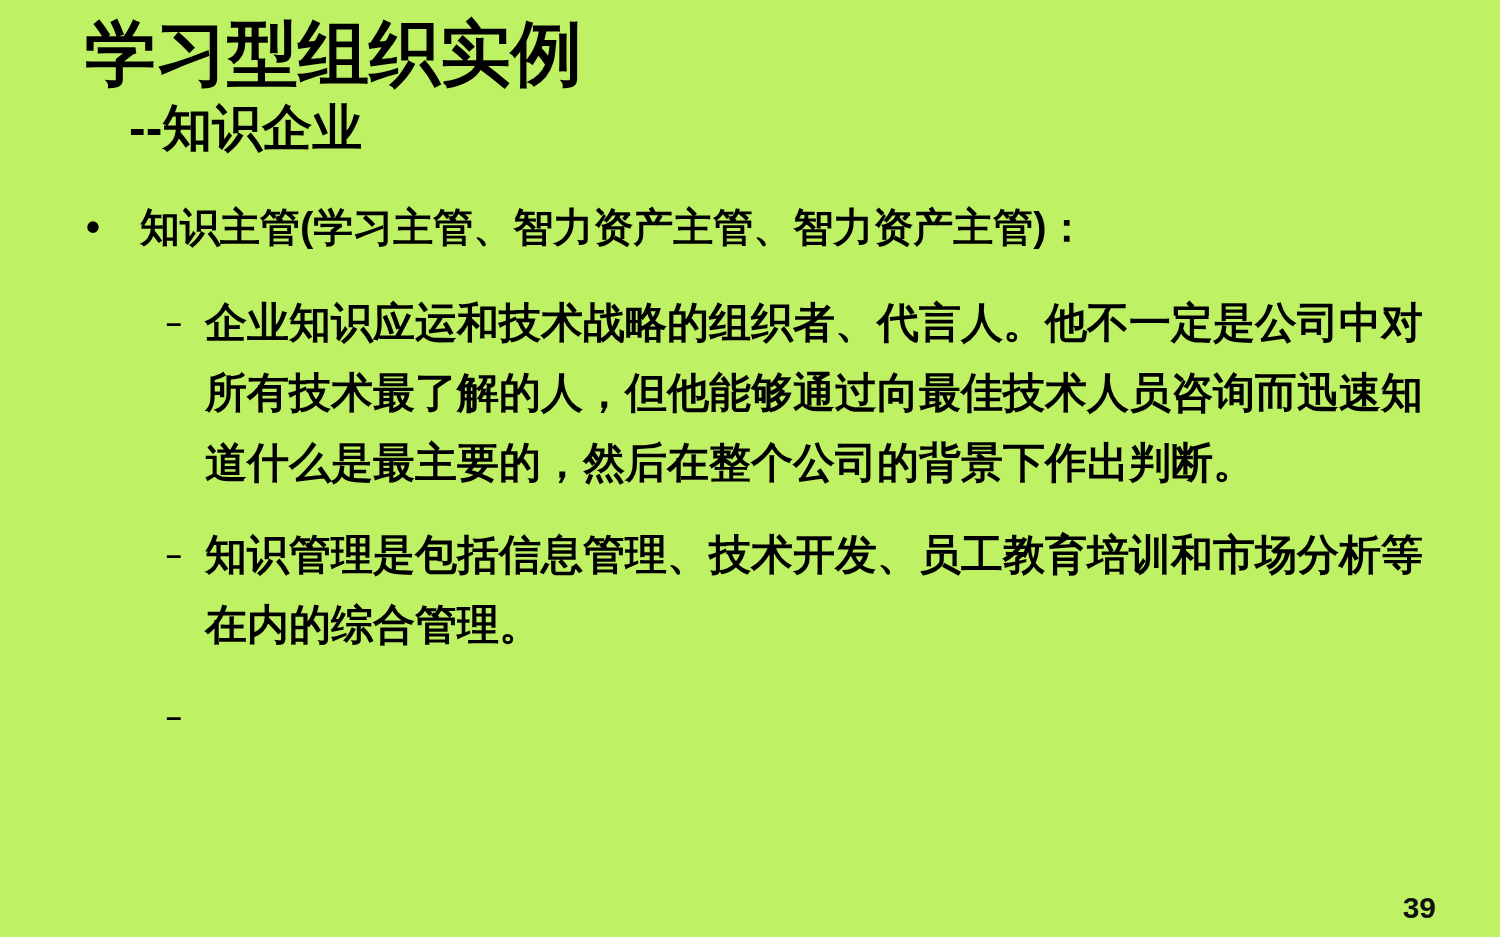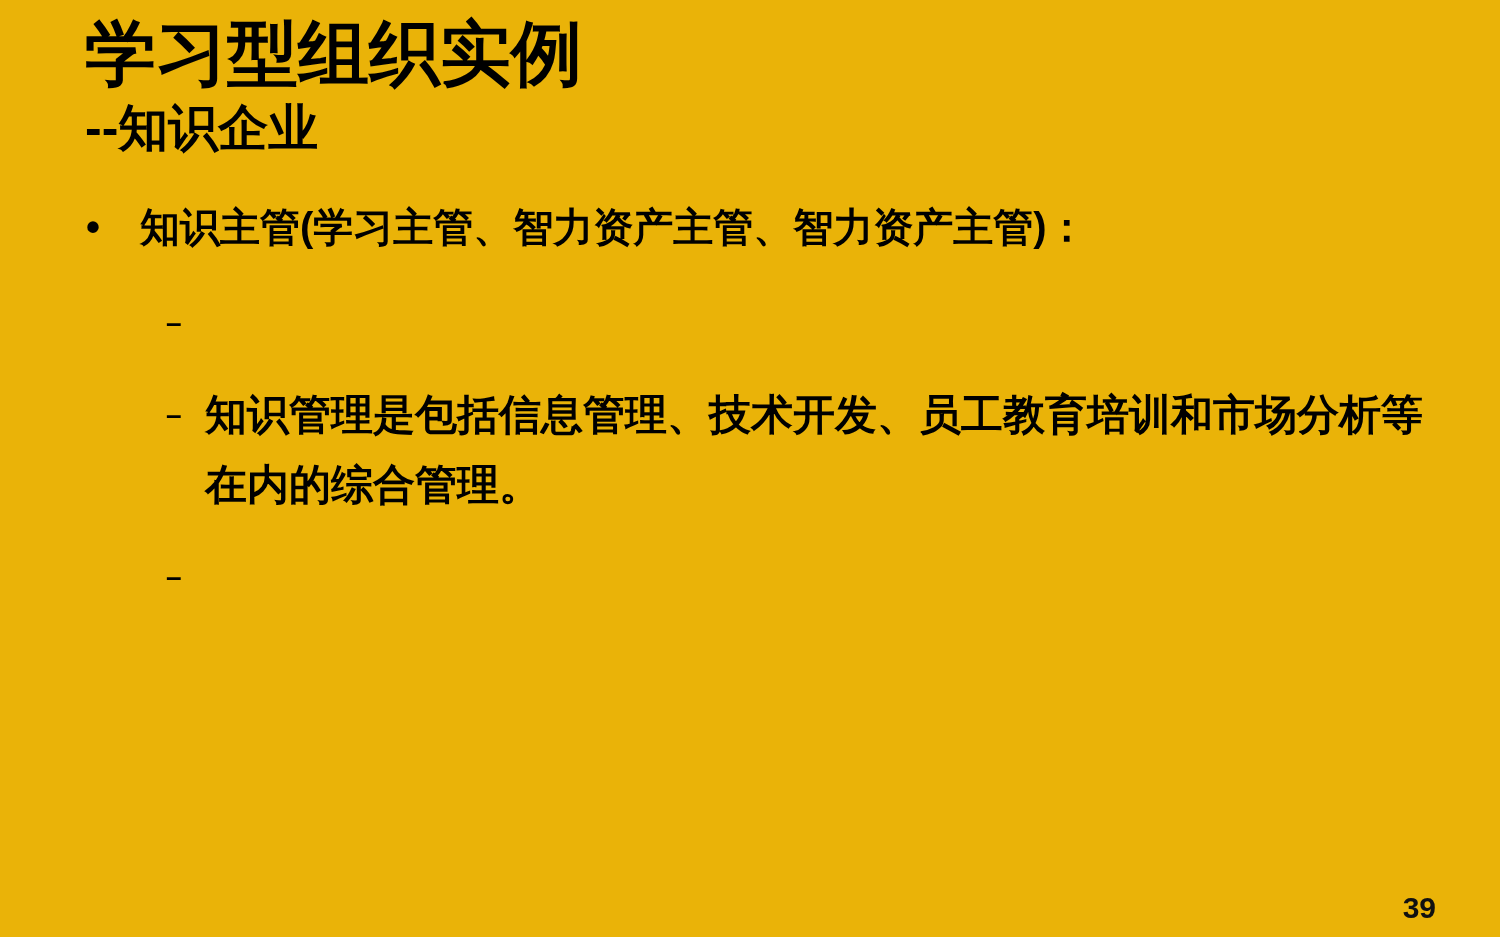--- a/index.html
+++ b/index.html
@@ -4,21 +4,21 @@
 <style>
   html, body {
     margin: 0;
     padding: 0;
     background: #ffffff;
   }
   .slide {
     position: relative;
     width: 1500px;
     height: 937px;
-    background: #eab308;
+    background: #bef264;
     overflow: hidden;
     font-family: "Liberation Sans", sans-serif;
     color: #000000;
   }
   .header {
     position: absolute;
     left: 85px;
     top: 14px;
   }
   .title {
@@ -27,20 +27,21 @@
     line-height: 80px;
     letter-spacing: 0;
     white-space: nowrap;
   }
   .subtitle {
     font-size: 50px;
     font-weight: bold;
     line-height: 56px;
     margin-top: 6px;
     white-space: nowrap;
+    margin-left: 44px;
   }
   .content {
     position: absolute;
     left: 0;
     top: 196px;
     width: 1500px;
   }
   .bullet-row {
     display: flex;
     font-size: 40px;
@@ -100,20 +101,21 @@
 
   <div class="content">
 
     <div class="bullet-row">
       <div class="bullet-marker">•</div>
       <div class="bullet-label">知识主管(学习主管、智力资产主管、智力资产主管)：</div>
     </div>
 
     <div class="sub-row first">
       <div class="sub-marker">–</div>
+      <div class="sub-text">企业知识应运和技术战略的组织者、代言人。他不一定是公司中对所有技术最了解的人，但他能够通过向最佳技术人员咨询而迅速知道什么是最主要的，然后在整个公司的背景下作出判断。</div>
     </div>
 
     <div class="sub-row">
       <div class="sub-marker">–</div>
       <div class="sub-text">知识管理是包括信息管理、技术开发、员工教育培训和市场分析等在内的综合管理。</div>
     </div>
 
     <div class="sub-row">
       <div class="sub-marker">–</div>
     </div>

